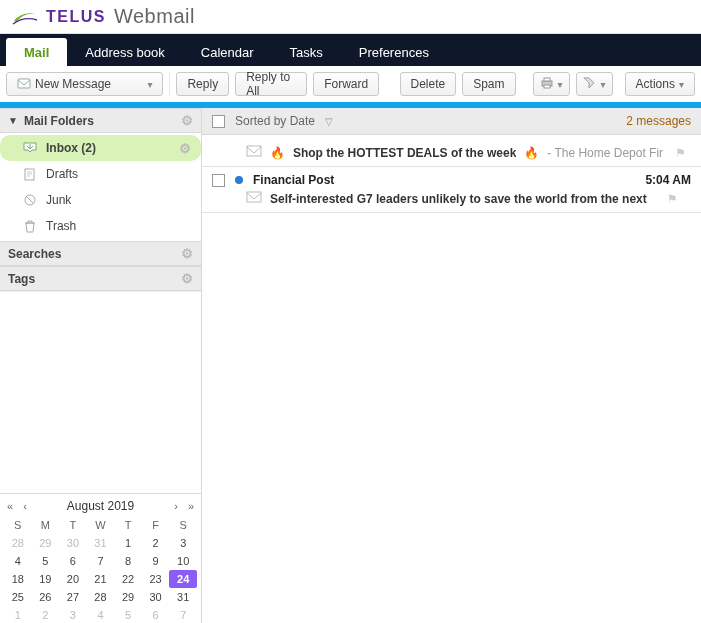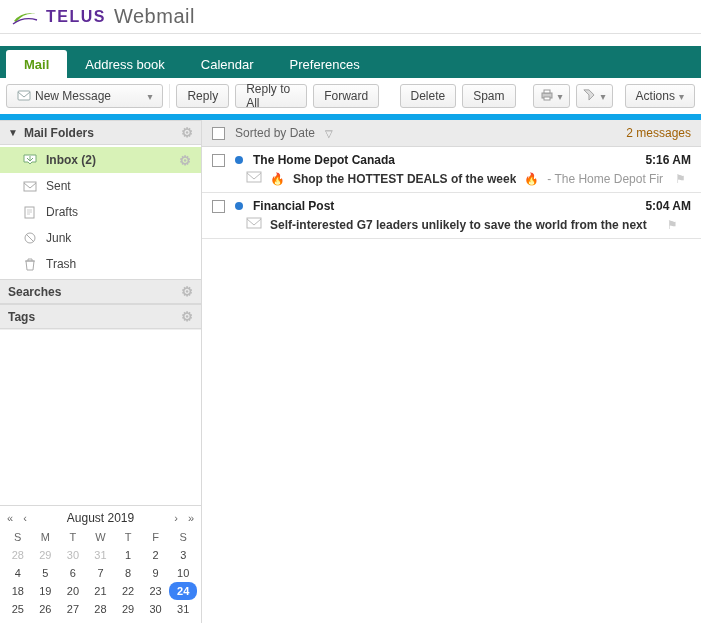--- a/index.html
+++ b/index.html
@@ -22,26 +22,25 @@
     font-size: 20px;
     letter-spacing: 0.5px;
     gap: 8px;
   }
   .brand-bar .logo-mark svg { display:block; }
   .brand-word { font-weight: bold; font-size: 16px; letter-spacing: 1.5px;}
   .product-word { font-weight: 300; color:#666; font-size:20px; }
 
   
   .nav-tabs {
-    background: #0f766e;
+    background: #0f172a;
     display: flex;
     height: 32px;
     align-items: stretch;
     padding-left: 6px;
-    margin-top: 12px;
   }
   .nav-tab {
     color: #fff;
     font-size: 13px;
     padding: 0 18px;
     display: flex;
     align-items: center;
     cursor: pointer;
     border-top-left-radius: 3px;
     border-top-right-radius: 3px;
@@ -115,20 +114,21 @@
   .side-sec-header .tri { font-size:10px; }
 
   .folder-list { list-style:none; padding: 2px 0; }
   .folder-item {
     display:flex;
     align-items:center;
     gap:8px;
     padding: 5px 10px 5px 22px;
     cursor:pointer;
     color:#444;
+    border-radius:10px;
   }
   .folder-item.active {
     background: #d8f2b7;
     font-weight: bold;
   }
   .folder-item .gear { margin-left:auto; color:#bbb; visibility:hidden;}
   .folder-item.active .gear { visibility:visible; }
   .folder-icon { width:16px; height:16px; display:inline-flex; align-items:center; justify-content:center; color:#888;}
 
   .sidebar-flex-spacer { flex:1; border-top:1px solid #eee;}
@@ -144,21 +144,21 @@
     gap:4px; padding: 3px 0;
   }
   .mini-cal-head .nav { cursor:pointer; color:#666; font-size:11px; padding:0 3px;}
   .mini-cal table { width:100%; border-collapse: collapse; table-layout: fixed;}
   .mini-cal th, .mini-cal td {
     text-align:center; font-size:11px; padding:3px 0;
   }
   .mini-cal th { color:#666; font-weight:normal;}
   .mini-cal td { color:#444; cursor:pointer;}
   .mini-cal td.dim { color:#bbb;}
-  .mini-cal td.today { background:#3b82f6; color:#fff; font-weight:bold; border-radius:8px;}
+  .mini-cal td.today { background:#8b5cf6; color:#fff; font-weight:bold; border-radius:2px;}
 
   
   .mail-pane { flex:1; display:flex; flex-direction:column; }
   .list-header {
     background:#ebebeb;
     border-bottom:1px solid #d9d9d9;
     display:flex;
     align-items:center;
     padding: 6px 10px;
     gap: 10px;
@@ -202,20 +202,23 @@
 
 <div class="nav-tabs">
   <div class="nav-tab active">
       <span>Mail</span>
     </div>
   <div class="nav-tab">
       <span>Address book</span>
     </div>
   <div class="nav-tab">
       <span>Calendar</span>
+    </div>
+  <div class="nav-tab">
+      <span>Tasks</span>
     </div>
   <div class="nav-tab">
       <span>Preferences</span>
     </div>
 </div>
 
 <div class="toolbar">
   <div class="new-msg-row">
     <div class="btn new-msg-btn">
       <span>
@@ -280,30 +283,20 @@
     </div>
     <ul class="folder-list" id="folder-list">
         <li class="folder-item active">
           <span class="folder-icon">
             <svg width="16" height="14" viewBox="0 0 16 14">
               <path d="M2 2 H14 V9 H10 L8 11 L6 9 H2 Z" fill="#fff" stroke="#7a7"></path>
               <path d="M8 3 V7 M5 5 L8 8 L11 5" stroke="#7a7" fill="none"></path>
             </svg>
           </span>
           <span>Inbox (2)</span>
-          <span class="gear gear-icon">⚙</span>
-        </li>
-        <li class="folder-item">
-          <span class="folder-icon">
-            <svg width="16" height="14" viewBox="0 0 16 14">
-              <rect x="2" y="3" width="12" height="9" fill="#fff" stroke="#aaa"></rect>
-              <path d="M2 4 L8 9 L14 4" stroke="#aaa" fill="none"></path>
-            </svg>
-          </span>
-          <span>Sent</span>
           <span class="gear gear-icon">⚙</span>
         </li>
         <li class="folder-item">
           <span class="folder-icon">
             <svg width="16" height="14" viewBox="0 0 16 14">
               <rect x="3" y="2" width="9" height="11" fill="#fff" stroke="#aaa"></rect>
               <path d="M5 5 H10 M5 7 H10 M5 9 H8" stroke="#ccc"></path>
             </svg>
           </span>
           <span>Drafts</span>
@@ -415,26 +408,20 @@
 
   <div class="mail-pane">
     <div class="list-header">
       <span class="chk"></span>
       <span>Sorted by Date</span>
       <span class="sort-caret">▽</span>
       <span class="count">2 messages</span>
     </div>
     <div class="msg-list" id="msg-list">
         <div class="msg">
-          <div class="msg-top">
-            <span class="chk"></span>
-            <span class="dot"></span>
-            <span class="from">The Home Depot Canada</span>
-            <span class="time">5:16 AM</span>
-          </div>
           <div class="msg-bot">
             <span class="env"><svg width="16" height="12" viewBox="0 0 16 12">
                 <rect x="1" y="1" width="14" height="10" fill="#fff" stroke="#bbb"></rect>
                 <path d="M1 2 L8 8 L15 2" stroke="#bbb" fill="none"></path>
               </svg></span>
             <span class="emoji-fire">🔥</span> 
             <span class="subj">Shop the HOTTEST DEALS of the week</span> 
             <span class="emoji-fire">🔥</span>
             <span class="snip"> - The Home Depot Fir</span>
             <span class="flag">⚑</span>

